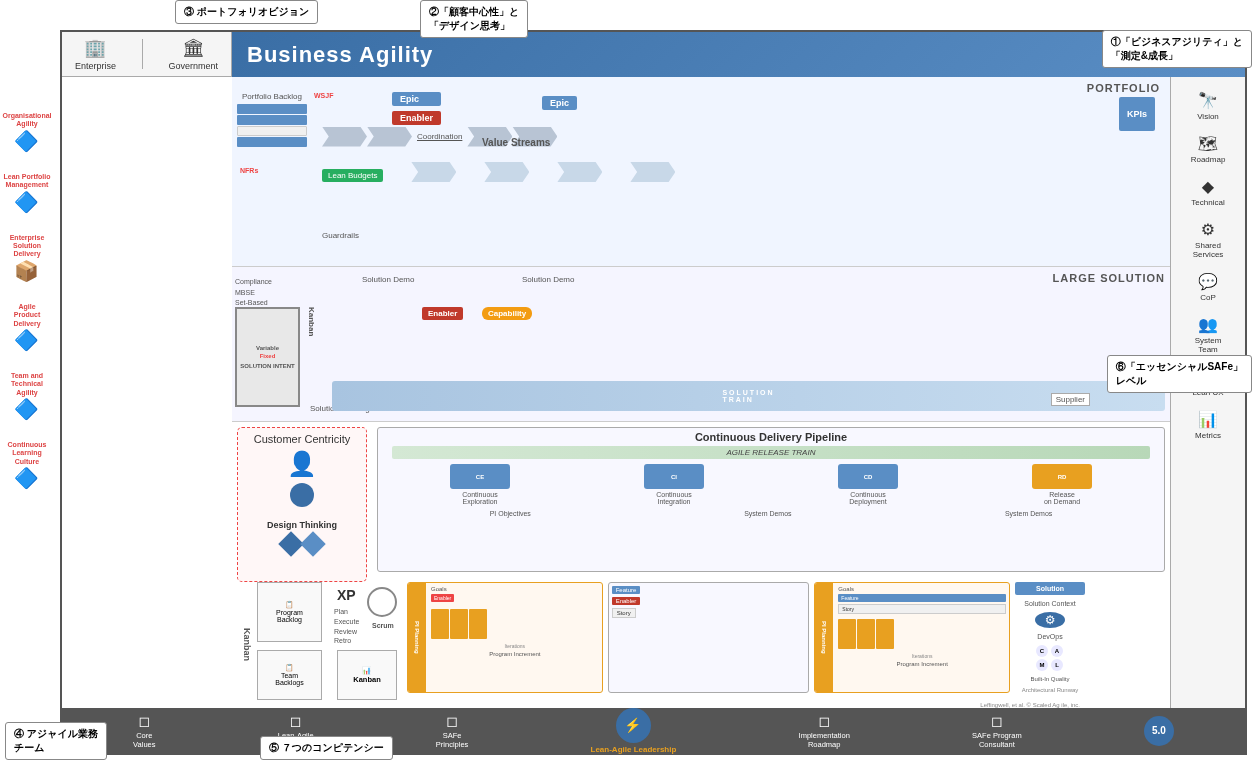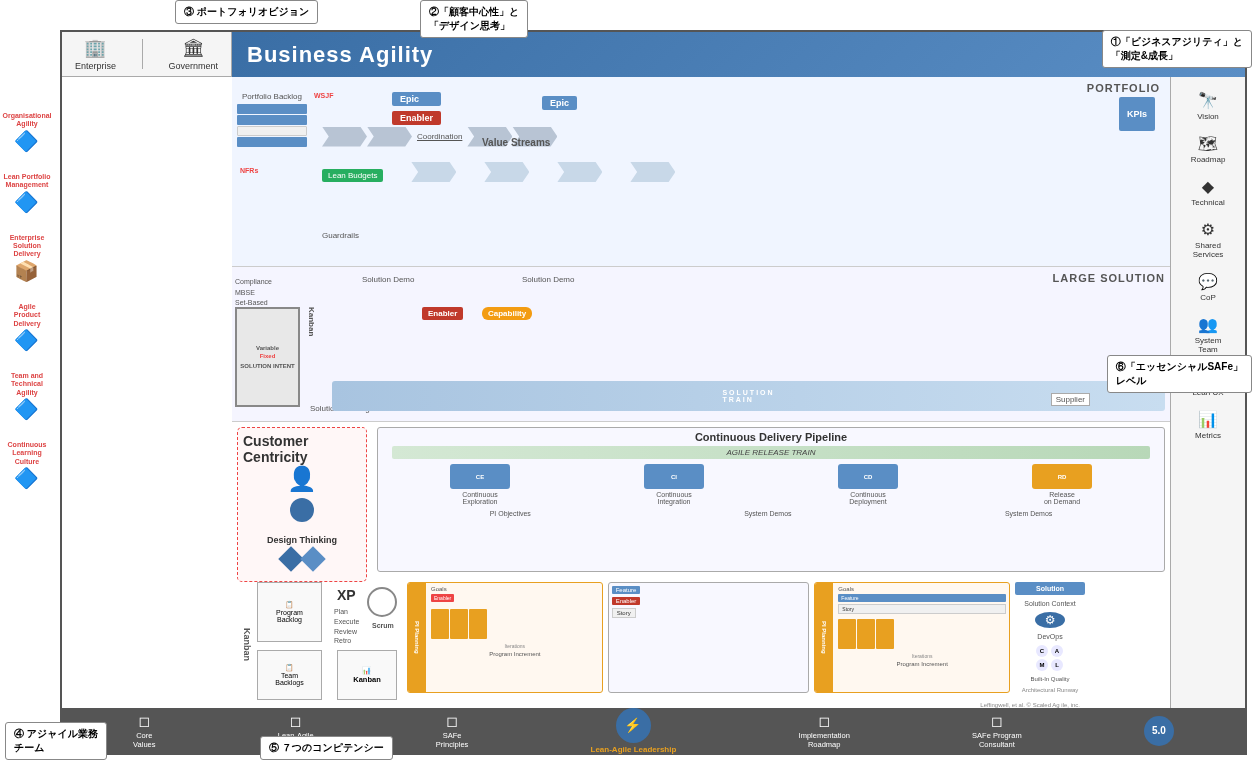--- a/index.html
+++ b/index.html
@@ -641,21 +641,21 @@
 TRAIN</span>
         </div>
 
         <div style="position:absolute; bottom:15px; right:80px; font-size:8px; color:#555; background:#fff; border:1px solid #aaa; padding:1px 4px;">Supplier</div>
       </div>
 
       <div class="essential-section">
         <div class="section-label-essential" style="position:absolute; top:5px; right:5px; font-size:11px; font-weight:bold; color:#555;">ESSENTIAL</div>
 
         <div style="position:absolute; top:5px; left:5px; width:130px; height:155px; border:1.5px dashed #e44; border-radius:5px; background:rgba(255,240,240,0.5); display:flex; flex-direction:column; align-items:center; padding:5px;">
-          <div style="font-size:14px; font-weight:bold; color:#333; ">Customer Centricity</div>
+          <div style="font-size:11px; font-weight:normal; color:#333; margin-bottom:5px;">Customer Centricity</div>
           <div style="font-size:24px; color:#3a6ea5;">👤</div>
           <div style="width:24px; height:24px; background:#3a6ea5; border-radius:50%; margin:5px 0;"></div>
           <div style="font-size:9px; font-weight:bold; color:#333; margin-top:8px;">Design Thinking</div>
           <div style="display:flex; gap:4px; margin-top:5px;">
             <div style="width:18px; height:18px; background:#3a6ea5; transform:rotate(45deg);"></div>
             <div style="width:18px; height:18px; background:#5a8ec5; transform:rotate(45deg);"></div>
           </div>
         </div>
 
         <div style="position:absolute; top:5px; left:145px; right:5px; height:145px; border:1px solid #aaa; border-radius:3px; background:#f8f8ff;">

